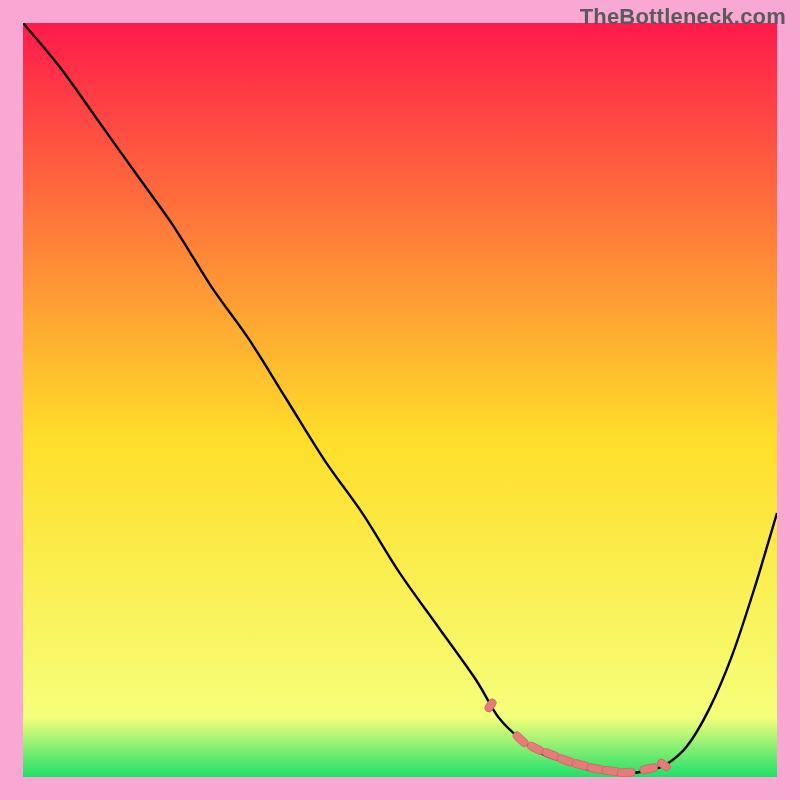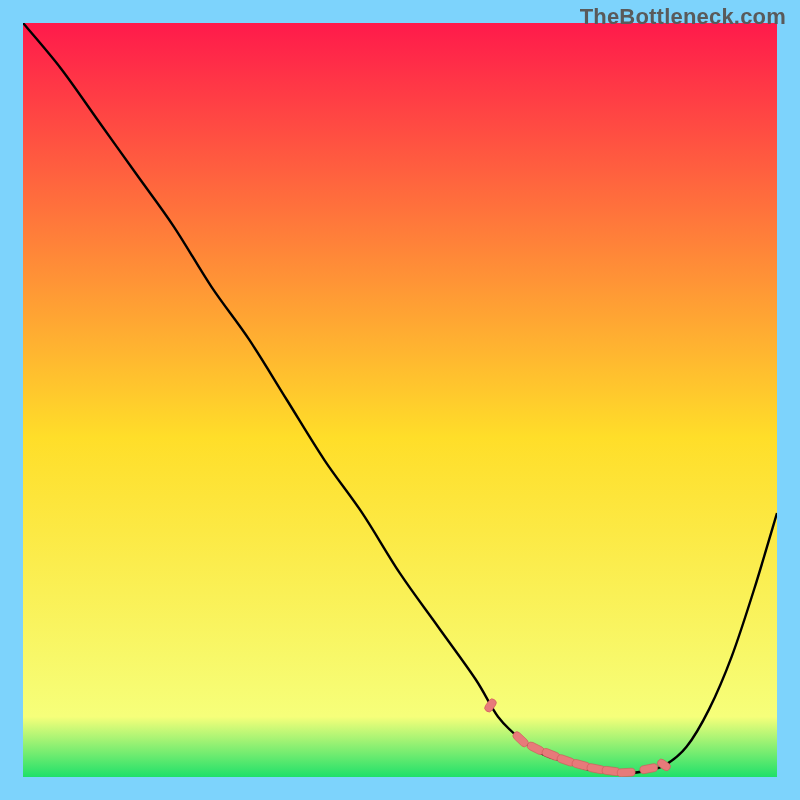--- a/index.html
+++ b/index.html
@@ -8,21 +8,21 @@
     width: 800px;
     height: 800px;
     background: #000;
     font-family: Arial, Helvetica, sans-serif;
     overflow: hidden;
   }
   .stage {
     position: relative;
     width: 800px;
     height: 800px;
-    background: #7dd3fc;
+    background: #f9a8d4;
   }
   .watermark {
     position: absolute;
     top: 4px;
     right: 14px;
     color: #5a5a5a;
     font-size: 22px;
     font-weight: 600;
     letter-spacing: 0.2px;
     z-index: 10;

